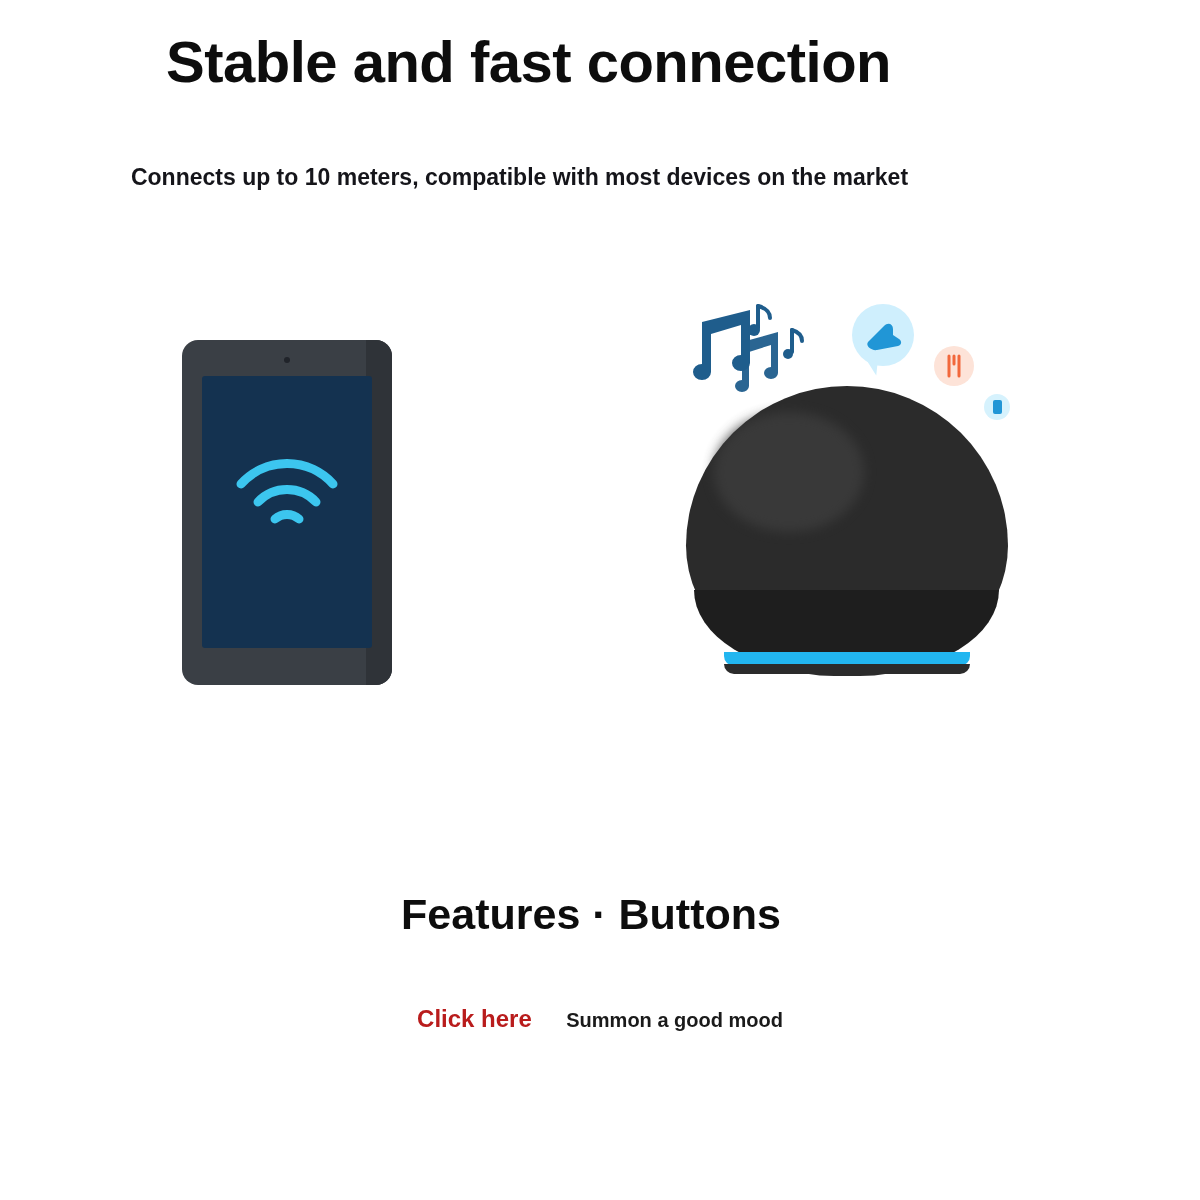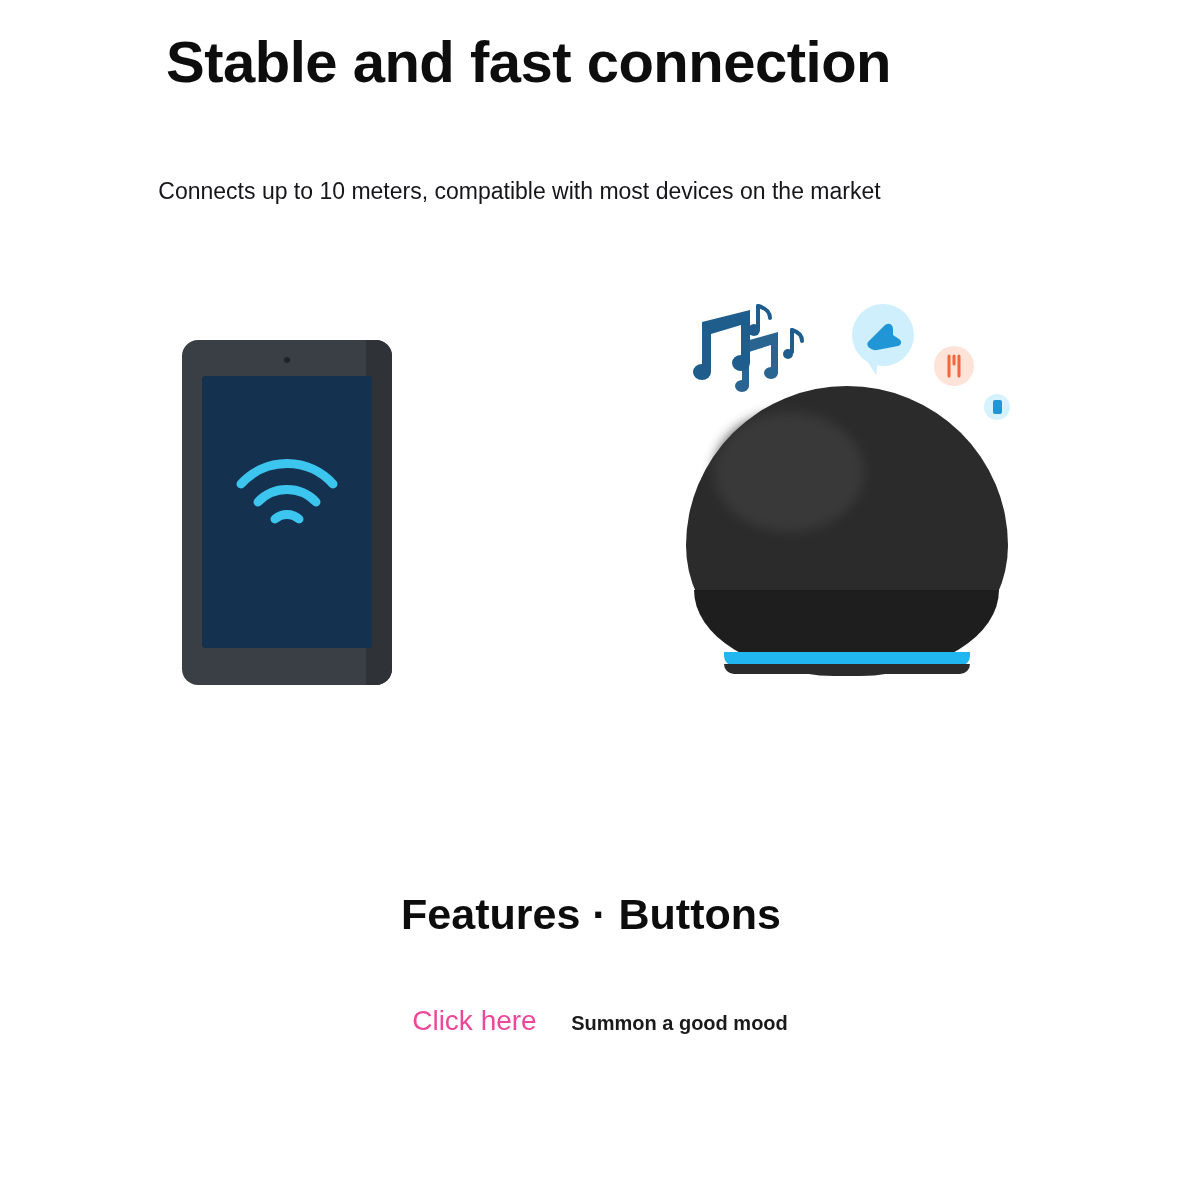--- a/index.html
+++ b/index.html
@@ -23,26 +23,26 @@
     width: 1057px;
     text-align: center;
     font-size: 58px;
     font-weight: 700;
     letter-spacing: -0.5px;
     color: #0d0d0d;
   }
 
   .subhead {
     position: absolute;
-    top: 178px;
+    top: 164px;
     left: 0;
     width: 1039px;
     text-align: center;
     font-size: 23px;
-    font-weight: 400;
+    font-weight: 700;
     color: #15151a;
   }
 
   
   .tablet-wrap {
     position: absolute;
     left: 182px;
     top: 340px;
     width: 210px;
     height: 345px;
@@ -205,23 +205,23 @@
   }
   .cta-row {
     position: absolute;
     top: 1005px;
     left: 0;
     width: 1200px;
     text-align: center;
     white-space: nowrap;
   }
   .cta-primary {
-    font-size: 28px;
-    font-weight: 400;
-    color: #ec4899;
+    font-size: 24px;
+    font-weight: 700;
+    color: #b91c1c;
   }
   .cta-secondary {
     font-size: 20px;
     font-weight: 700;
     color: #1a1a1a;
     margin-left: 30px;
   }
 </style>
 </head>
 <body>

